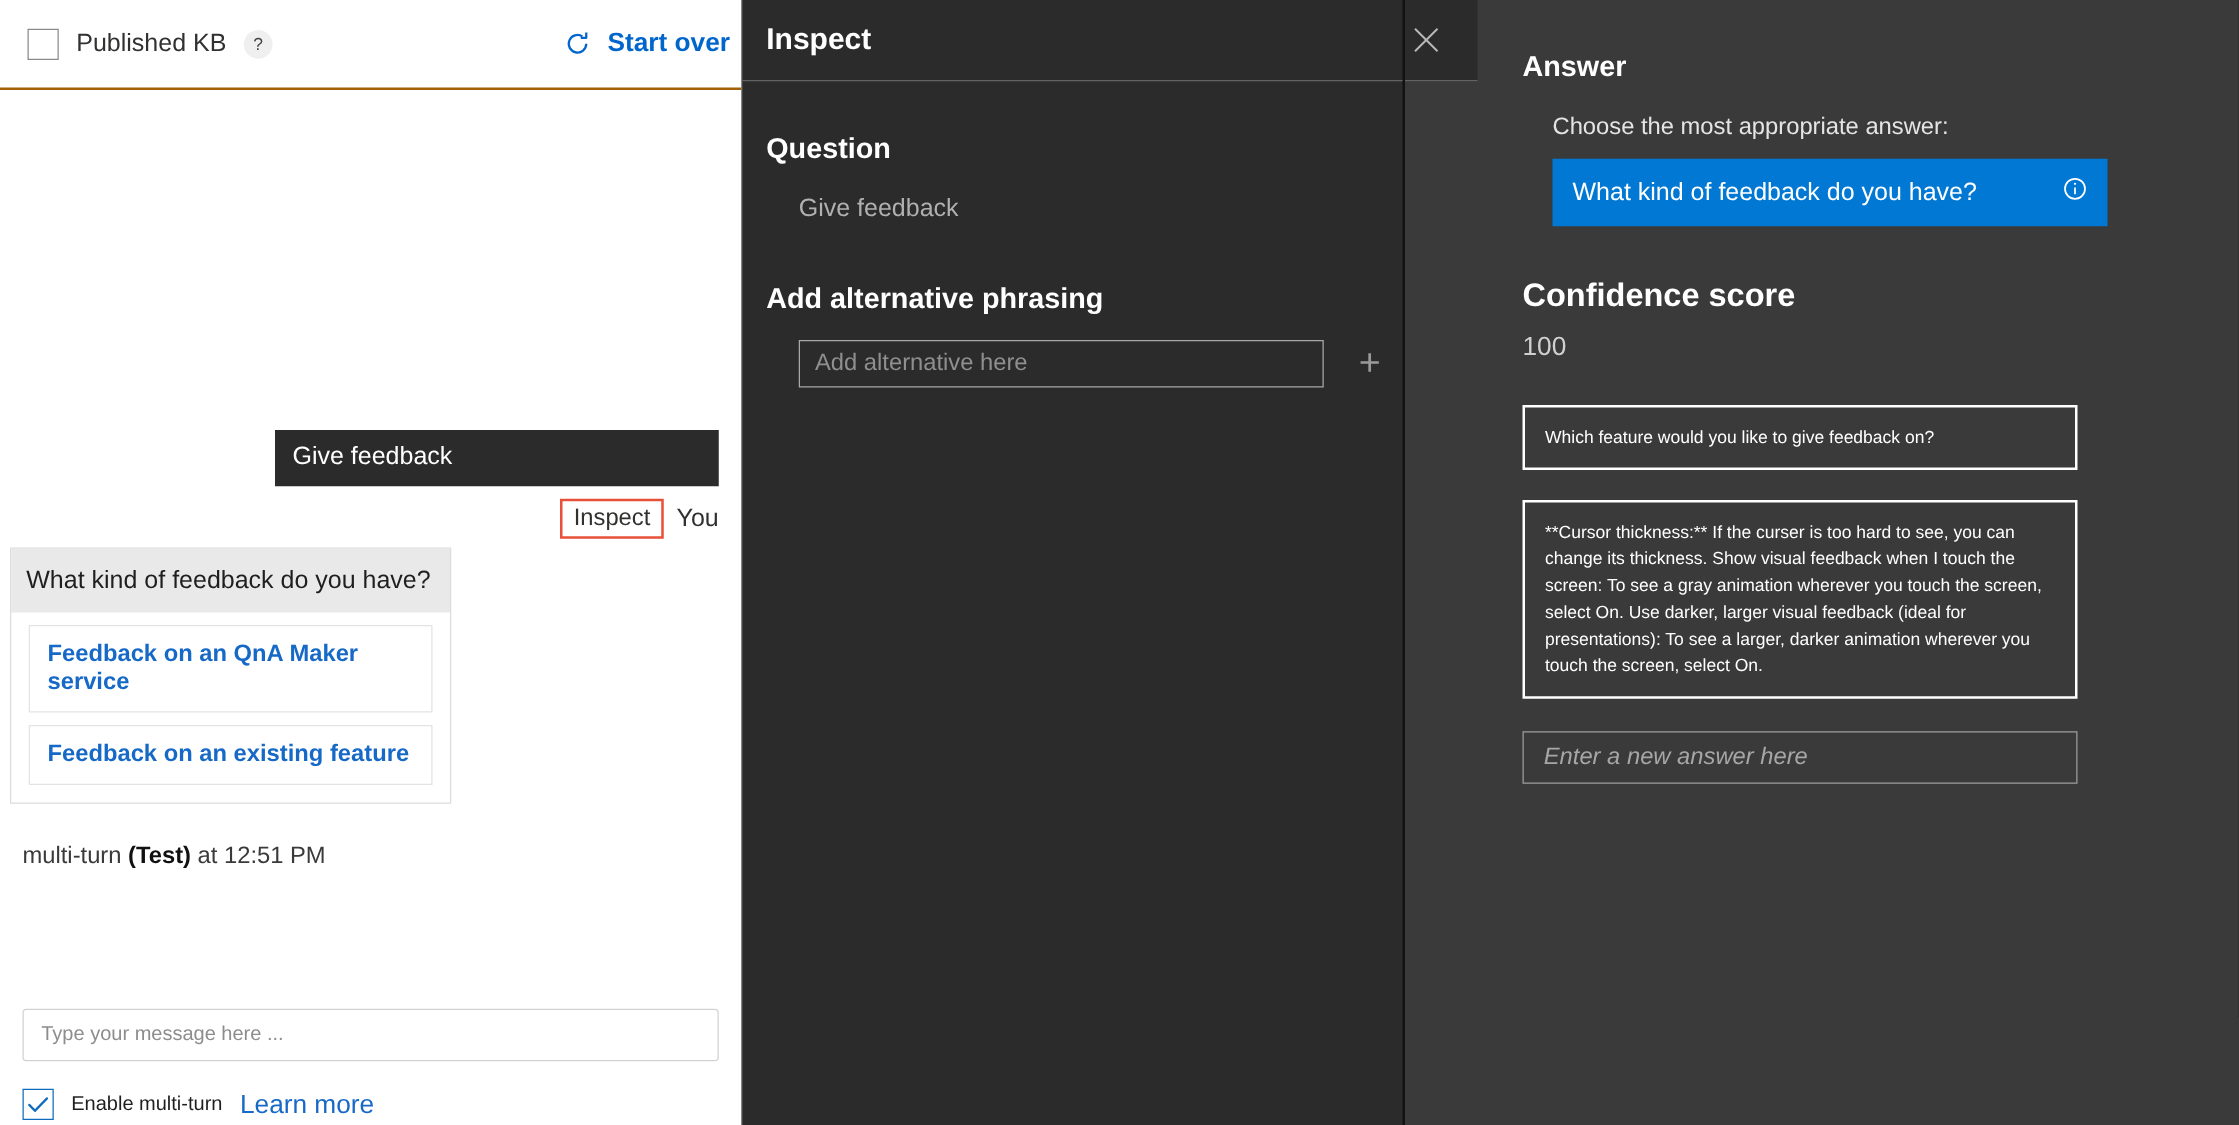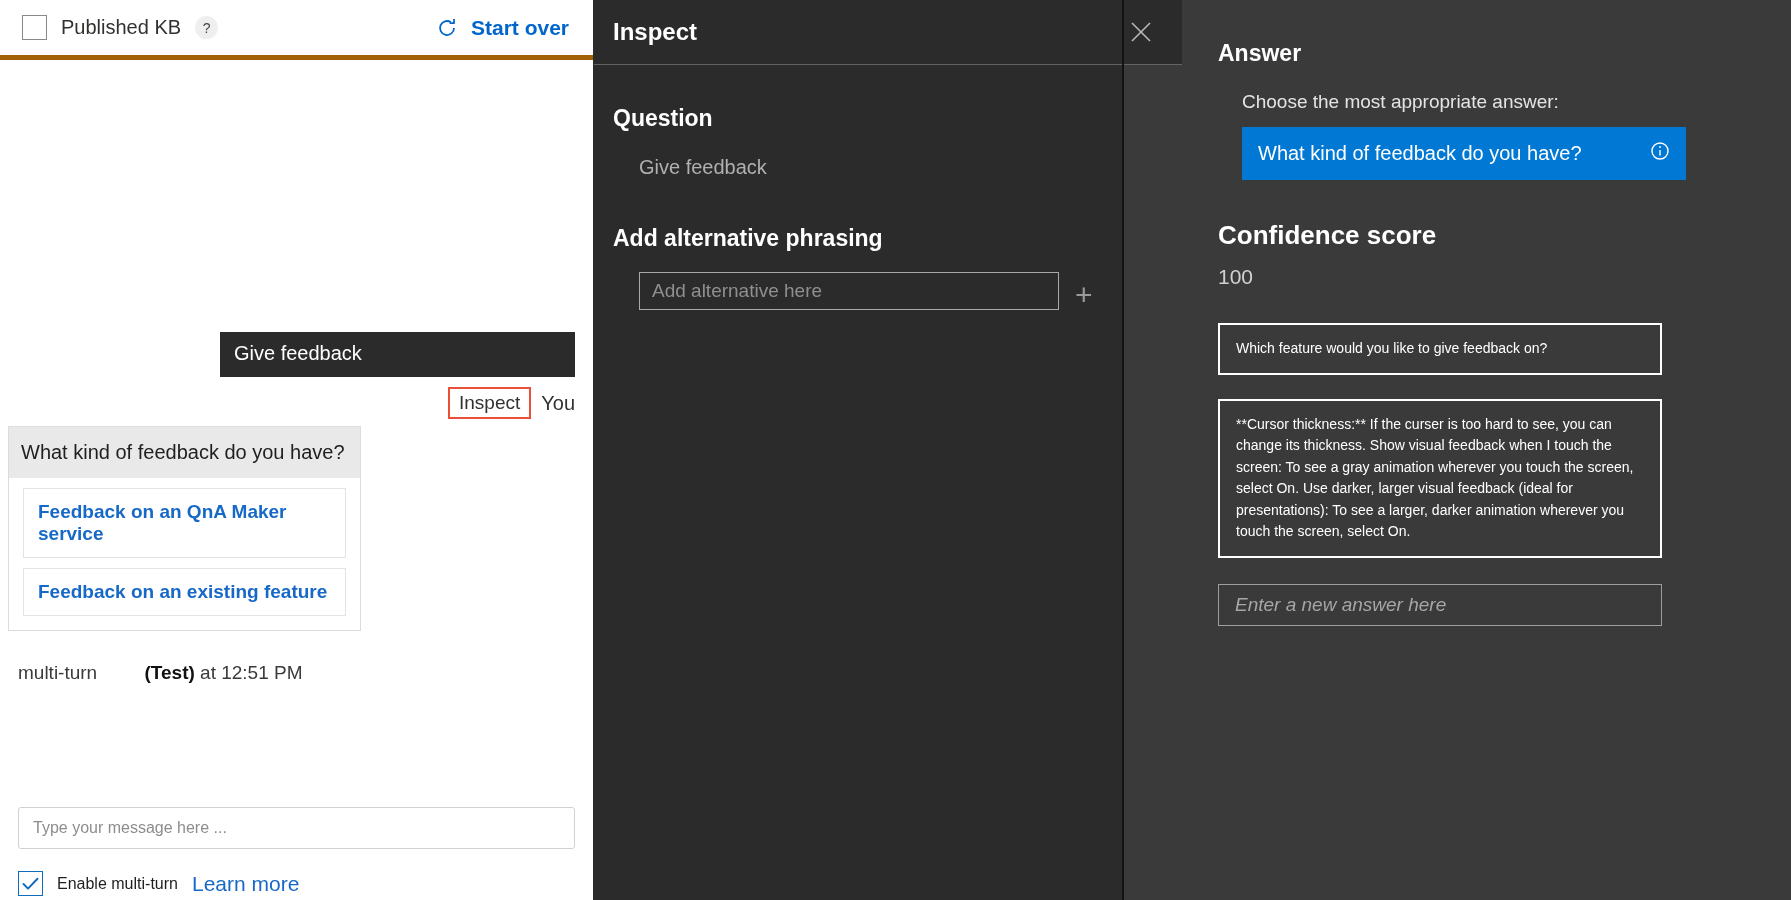--- a/index.html
+++ b/index.html
@@ -20,26 +20,26 @@
   .chat-panel {
     width: 594px;
     height: 900px;
     background: #ffffff;
     display: flex;
     flex-direction: column;
     border-right: 1px solid #2b2b2b;
     flex: none;
   }
   .chat-header {
-    height: 60px;
-    flex: none;
-    display: flex;
-    align-items: center;
-    padding: 0 24px 0 22px;
-    border-bottom: 5px solid #a16207;
+    height: 72px;
+    flex: none;
+    display: flex;
+    align-items: center;
+    padding: 0 9px 0 22px;
+    border-bottom: 2px solid #a16207;
     background: #fff;
   }
   .pub-group { display: flex; align-items: center; gap: 14px; }
   .cbox {
     width: 25px; height: 25px;
     border: 1px solid #8a8a8a;
     background: #fff;
     flex: none;
   }
   .pub-label {
@@ -127,21 +127,21 @@
     cursor: pointer;
     background: #fff;
   }
   .bot-meta {
     position: absolute;
     top: 602px;
     left: 18px;
     font-size: 19px;
     color: #3a3a3a;
   }
-  .bot-meta b { color: #111; margin-left: 42px; }
+  .bot-meta b { color: #111; }
 
   .chat-foot {
     flex: none;
     padding: 14px 18px 0 18px;
     background: #fff;
   }
   .msg-input {
     width: 100%;
     height: 42px;
     border: 1px solid #d2d2d2;
@@ -200,22 +200,22 @@
     font-weight: bold;
   }
   .sec-sub {
     color: #b0b0b0;
     font-size: 20px;
     margin: 24px 0 0 26px;
   }
   .alt-head { margin-top: 46px; }
   .alt-row {
     display: flex;
-    align-items: flex-end;
-    gap: 16px;
+    align-items: center;
+    gap: 28px;
     margin: 20px 0 0 26px;
   }
   .alt-input {
     width: 420px;
     height: 38px;
     background: transparent;
     border: 1px solid #a8a8a8;
     color: #cfcfcf;
     font-size: 19px;
     padding: 0 12px;

